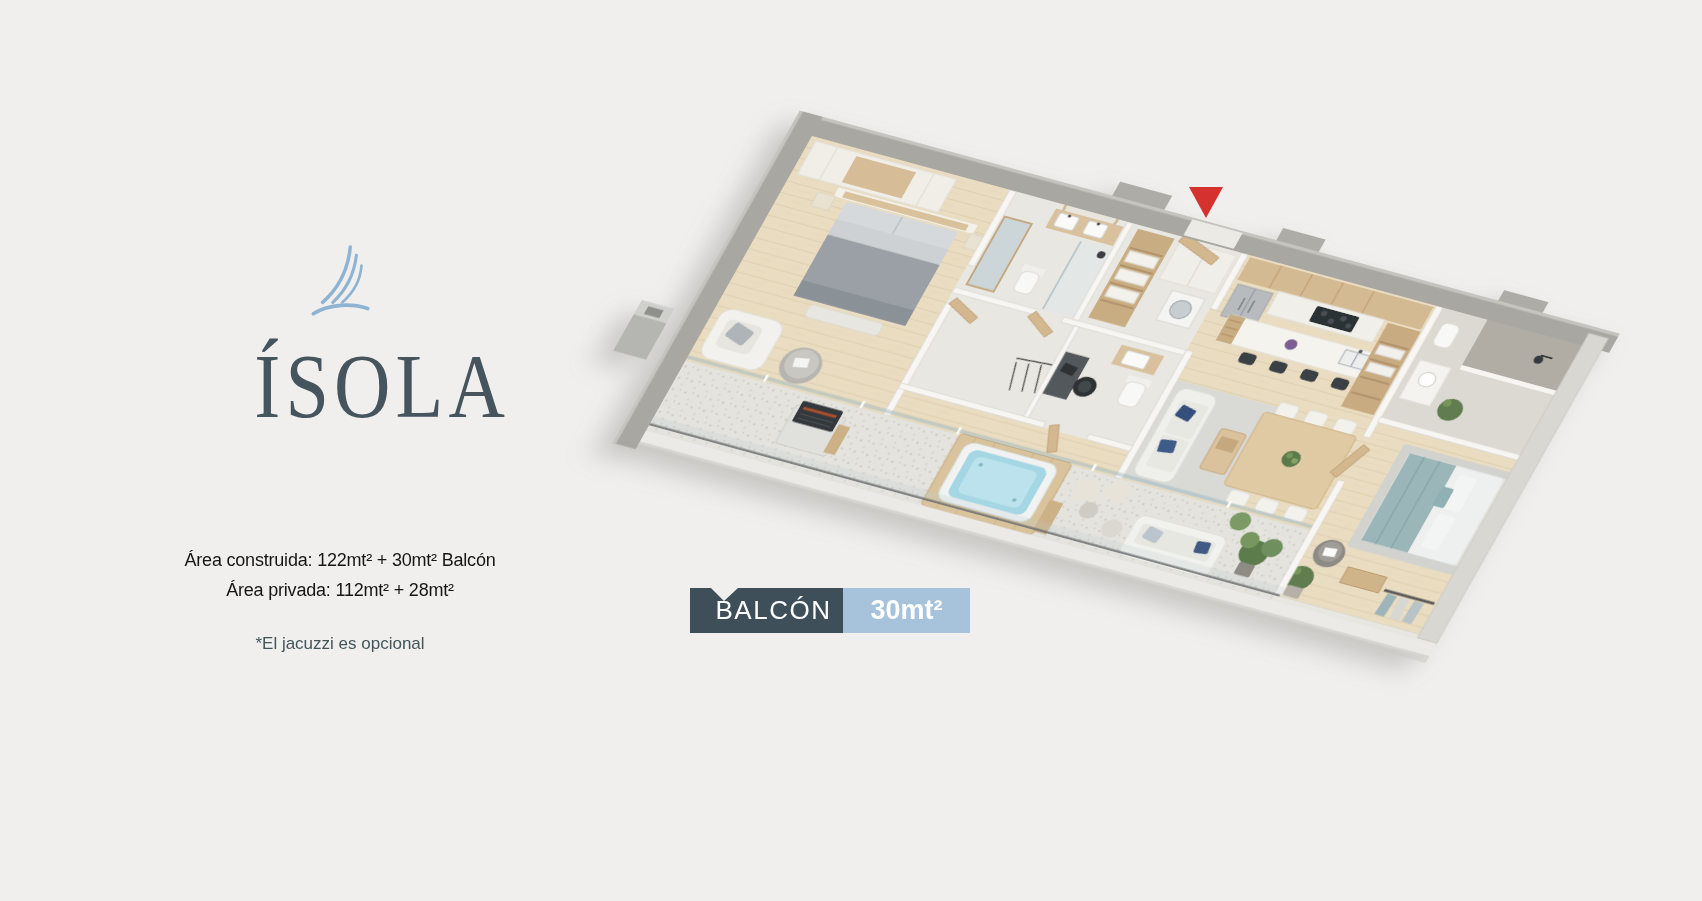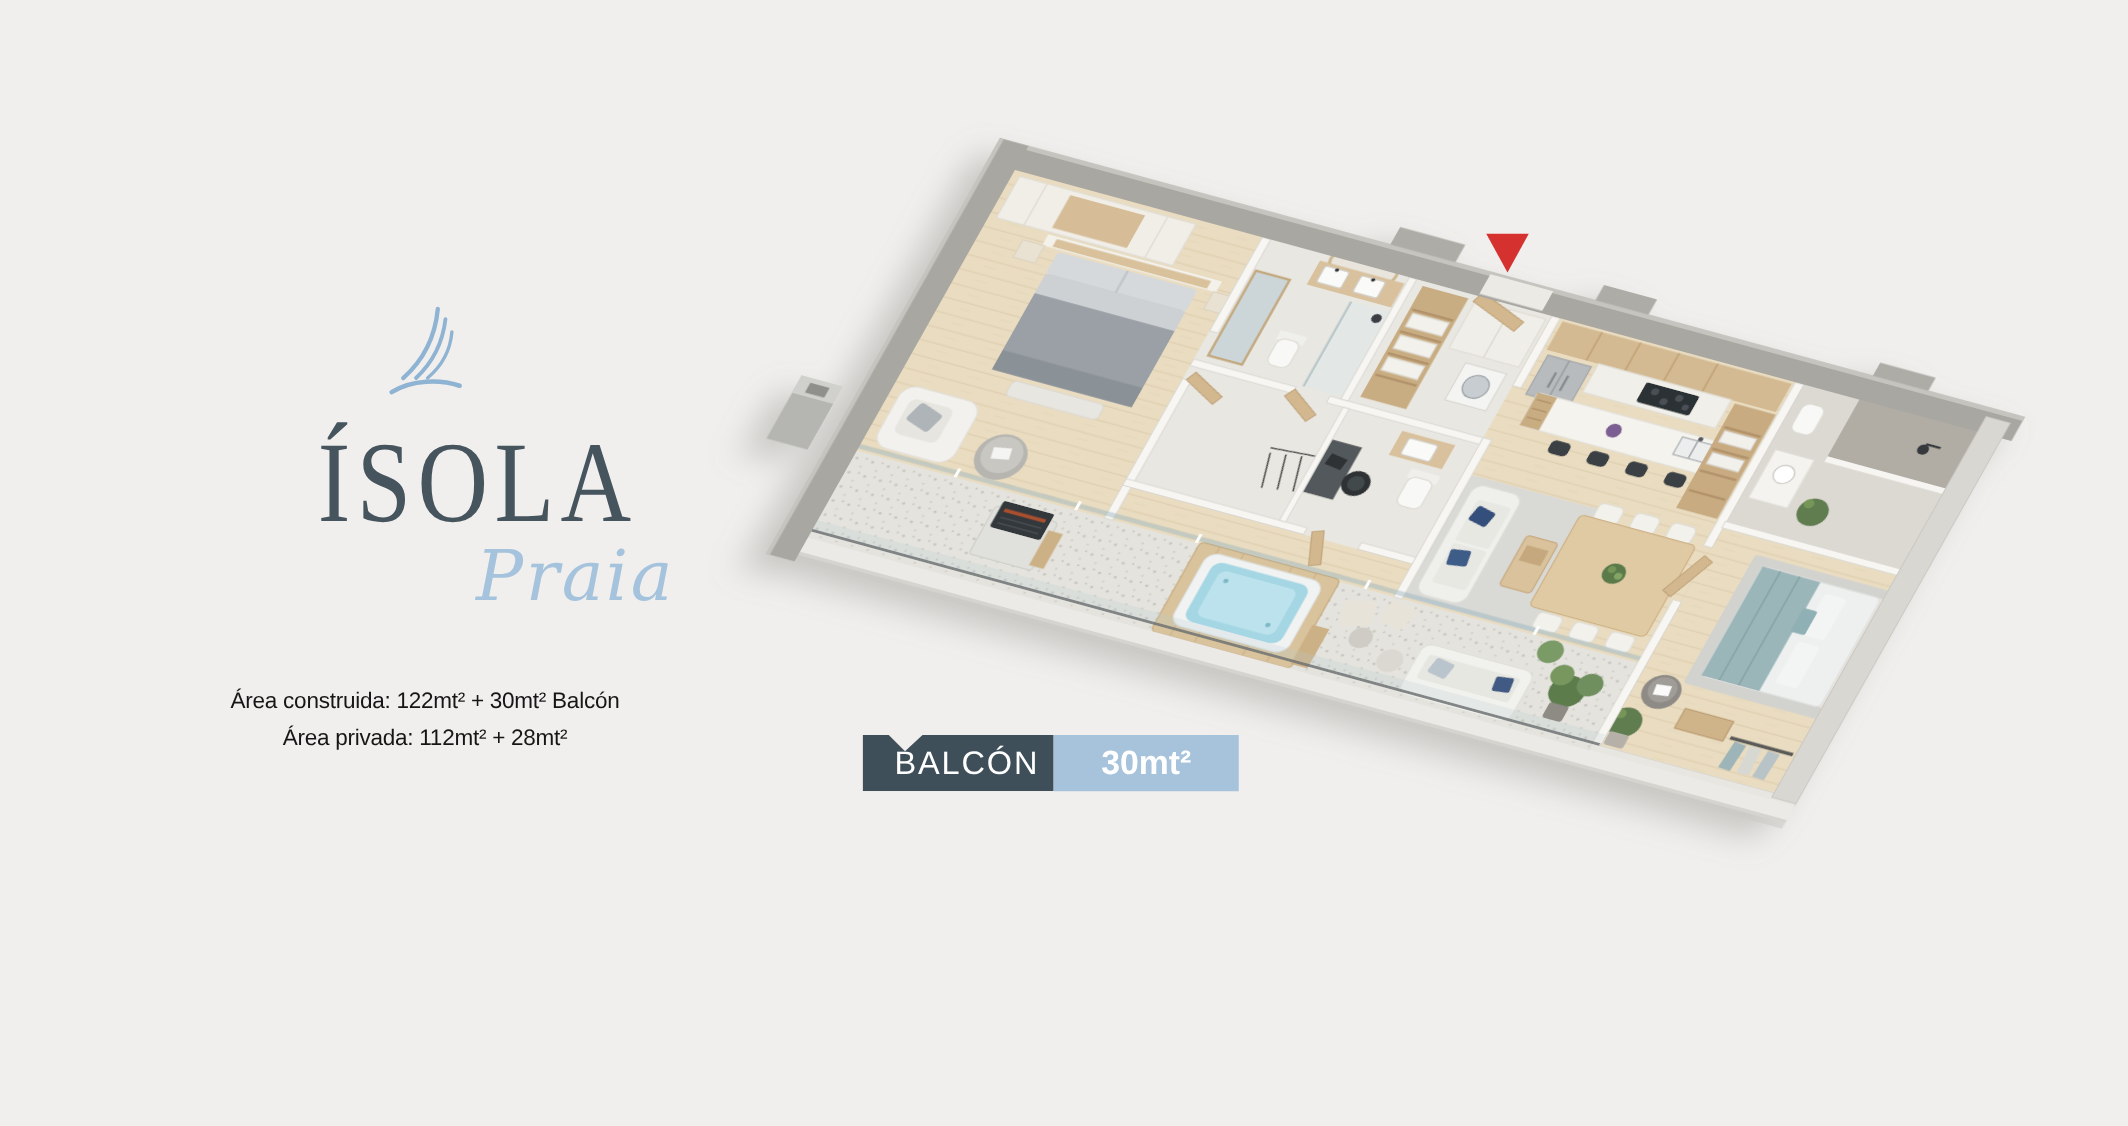--- a/index.html
+++ b/index.html
@@ -23,48 +23,48 @@
     color:#161616;font-size:18px;line-height:30px;letter-spacing:-0.2px;}
   .note{position:absolute;left:120px;top:634px;width:440px;text-align:center;
     color:#42555b;font-size:17px;}
 
   
   .balcony-tag{position:absolute;left:690px;top:588px;height:45px;display:flex;}
   .tag-label{width:153px;height:45px;background:#3f4f5a;color:#fff;
     display:flex;align-items:center;justify-content:center;
     font-size:26px;letter-spacing:1.5px;padding-left:14px;box-sizing:border-box;
     clip-path:polygon(0 0,21px 0,34px 13px,48px 0,100% 0,100% 100%,0 100%);}
-  .tag-value{width:148px;height:45px;background:#a6c3db;color:#fff;
+  .tag-value{width:127px;height:45px;background:#a6c3db;color:#fff;
     display:flex;align-items:center;justify-content:center;
     font-size:27px;font-weight:bold;}
 
   .plan-svg{position:absolute;left:0;top:0;}
 </style>
 </head>
 <body>
 
 <div class="stage">
 
   <div class="brand">
     <svg class="sail" width="66" height="82" viewBox="0 0 64 80">
       <g fill="none" stroke="#8fb3d3" stroke-linecap="round">
         <path d="M42 3 C 40 24, 32 42, 15 57" stroke-width="3.4"></path>
         <path d="M48 11 C 46 28, 39 44, 25 57" stroke-width="3"></path>
         <path d="M53 21 C 52 33, 47 46, 34 57" stroke-width="2.6"></path>
         <path d="M6 68 C 22 58, 44 58, 59 63" stroke-width="3.6"></path>
       </g>
     </svg>
     <div class="brand-title">ÍSOLA</div>
-    <div class="brand-subtitle">Praia</div>
   </div>
 
   <div class="areas">
     <div>Área construida: 122mt² + 30mt² Balcón</div>
     <div>Área privada: 112mt² + 28mt²</div>
   </div>
+  <div class="note">*El jacuzzi es opcional</div>
 
   <div class="balcony-tag">
     <div class="tag-label">BALCÓN</div>
     <div class="tag-value">30mt²</div>
   </div>
 
   <svg class="plan-svg" width="1702" height="901" viewBox="0 0 1702 901">
     <defs>
       <filter id="planShadow" x="-25%" y="-25%" width="150%" height="160%">
         <feDropShadow dx="-12" dy="16" stdDeviation="13" flood-color="#8a8a84" flood-opacity="0.4"></feDropShadow>

